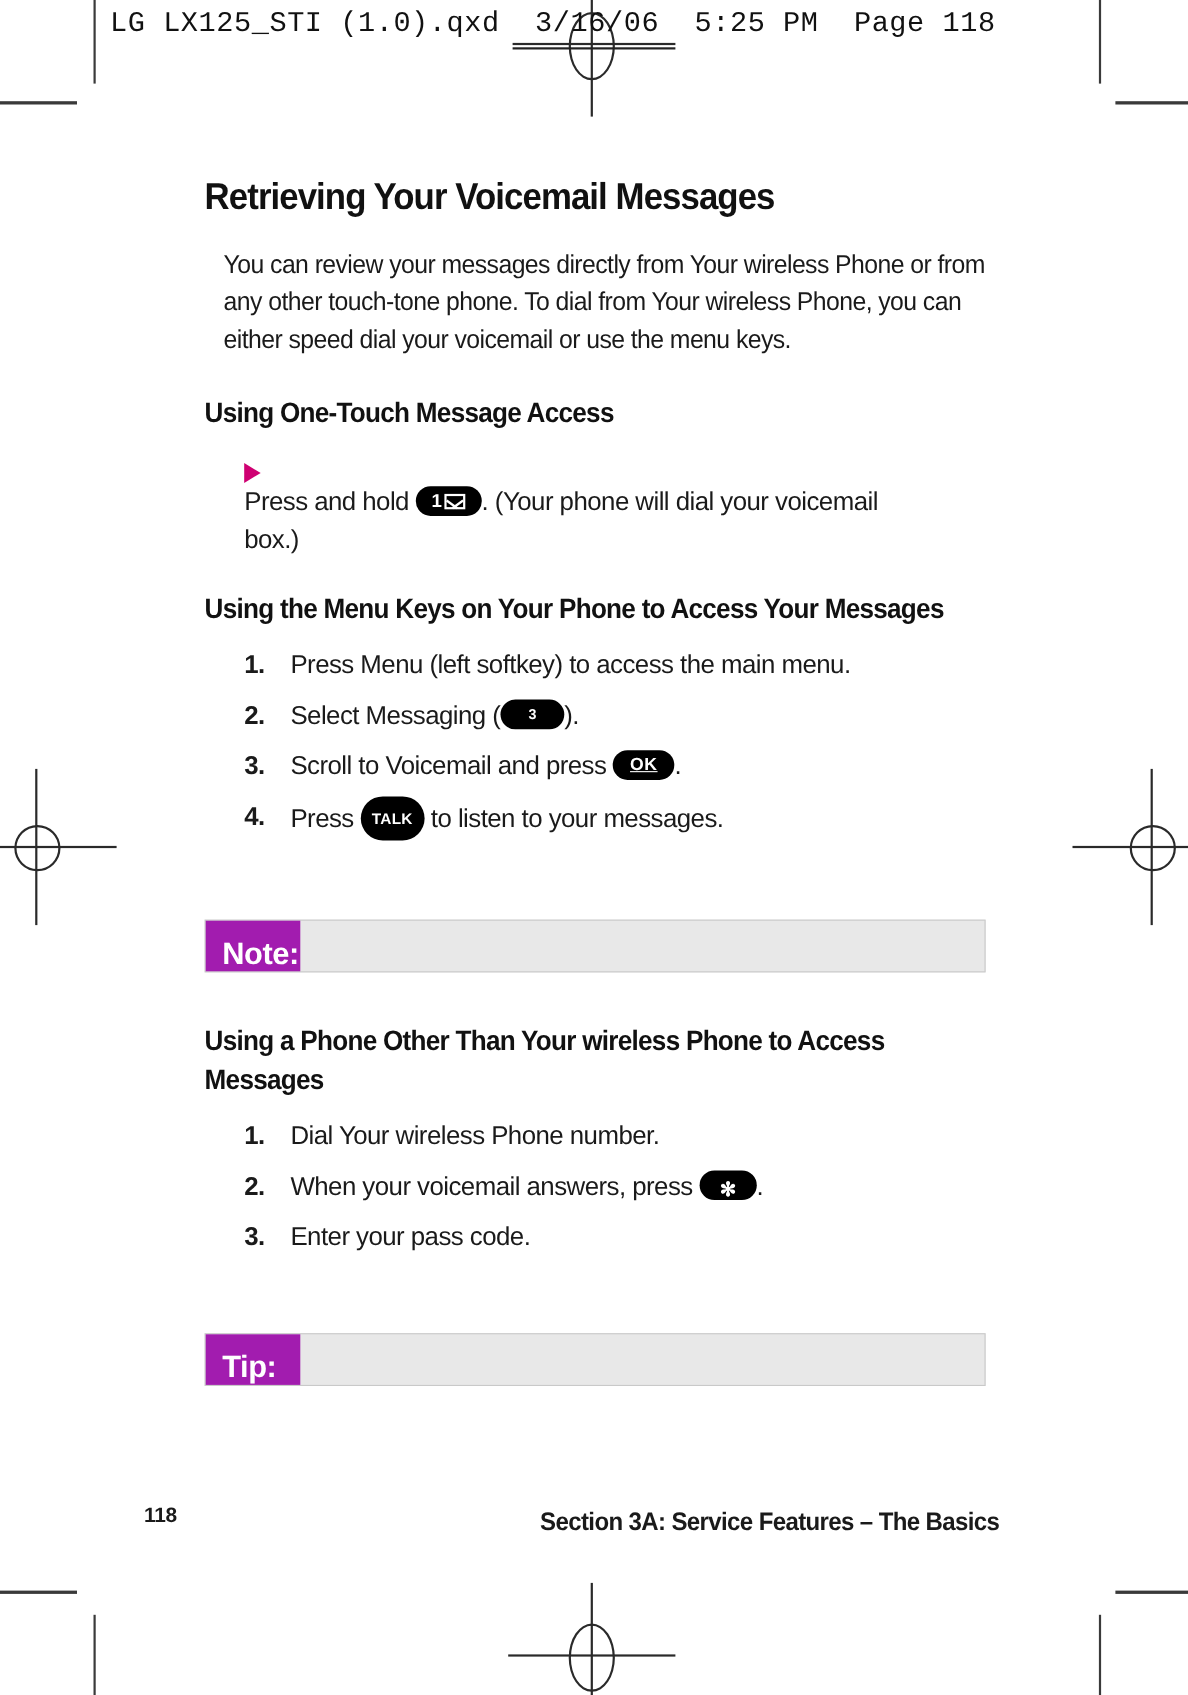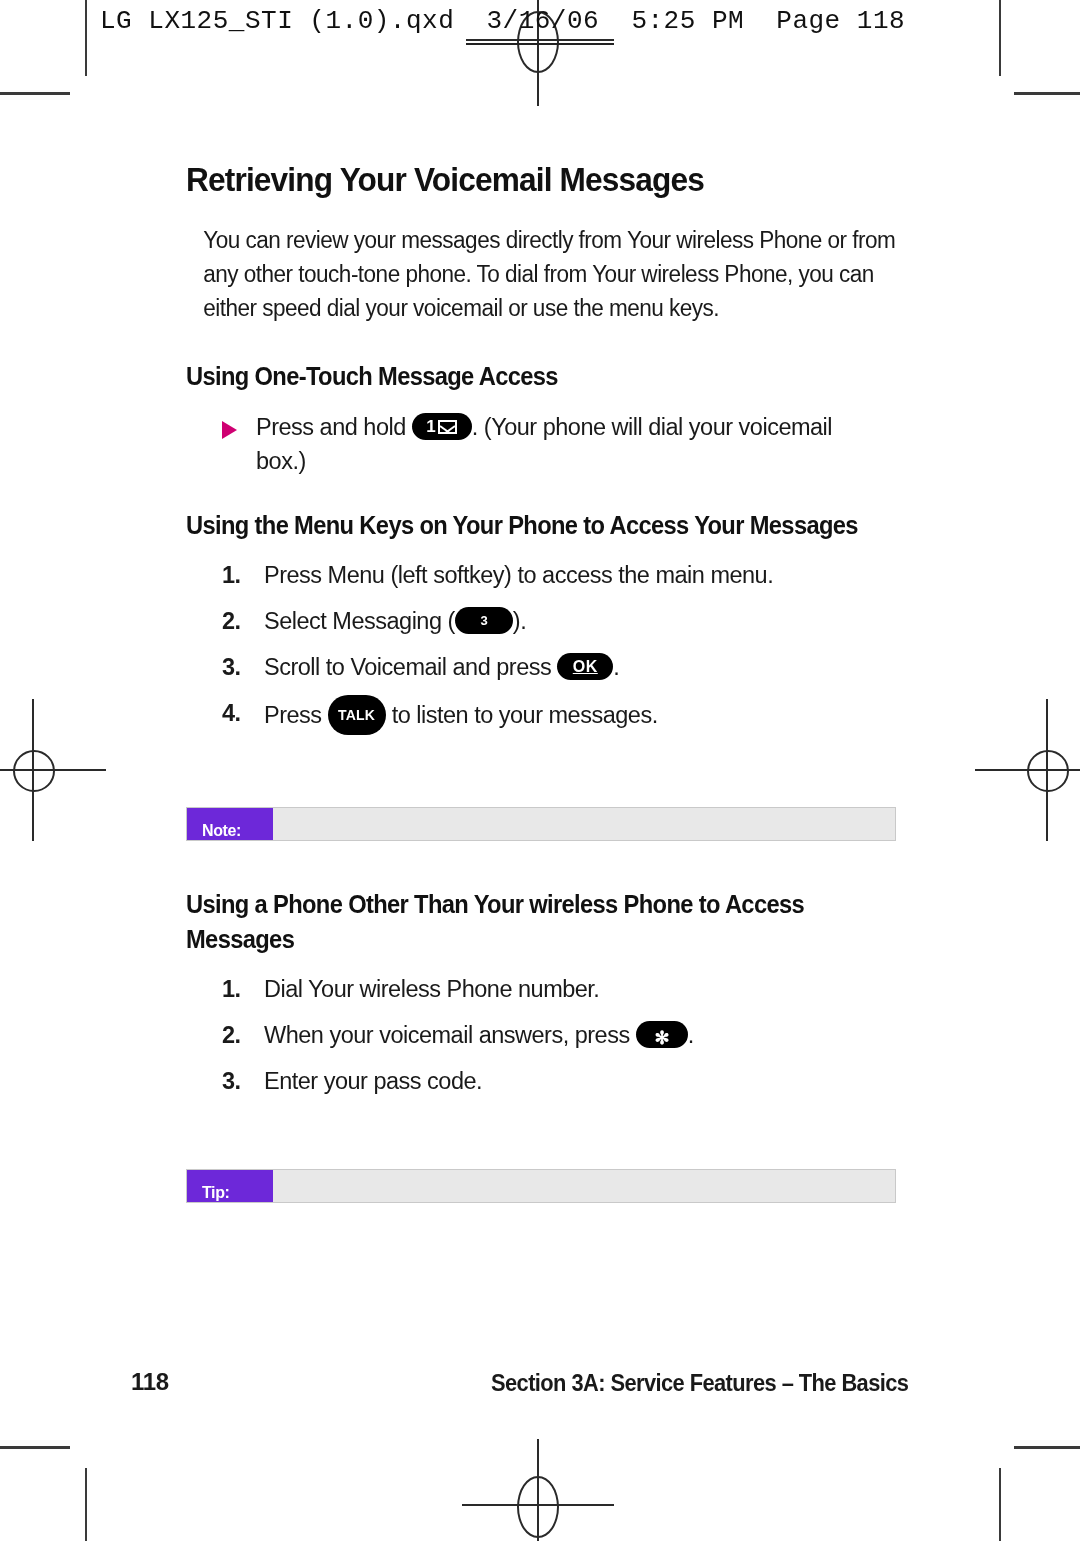--- a/index.html
+++ b/index.html
@@ -108,20 +108,21 @@
     transform-origin: left center;
     width: 770px;
   }
 
   
   .bullet-row {
     display: flex;
     align-items: flex-start;
     padding-left: 36px;
     margin-bottom: 30px;
+    flex-direction: column;
   }
   .bullet-tri {
     width: 0; height: 0;
     border-left: 15px solid #cf0072;
     border-top: 9px solid transparent;
     border-bottom: 9px solid transparent;
     margin-top: 11px;
     margin-right: 19px;
     flex: none;
   }
@@ -232,24 +233,24 @@
   
   .callout {
     display: flex;
     background: #e8e8e8;
     width: 710px;
     margin: 0 0 0 0;
     border: 1px solid #c9c9c9;
     box-sizing: border-box;
   }
   .callout .label-cell {
-    background: #6d28d9;
+    background: #a21caf;
     color: #ffffff;
     font-weight: bold;
-    font-size: 16px;
+    font-size: 28px;
     width: 86px;
     flex: none;
     padding: 14px 0 0 15px;
     box-sizing: border-box;
     letter-spacing: -0.4px;
   }
   .callout .body-cell {
     padding: 13px 16px 15px 16px;
     font-size: 20.5px;
     line-height: 29px;
@@ -265,21 +266,21 @@
     position: absolute;
     left: 0;
     top: 1368px;
     width: 1080px;
     height: 34px;
   }
   .footer .pagenum {
     position: absolute;
     left: 131px;
     top: 0;
-    font-size: 24px;
+    font-size: 19px;
     font-weight: bold;
     color: #1a1a1a;
     letter-spacing: -0.3px;
     text-align: center;
   }
   .footer .section {
     position: absolute;
     right: 172px;
     top: 2px;
     font-size: 23px;

